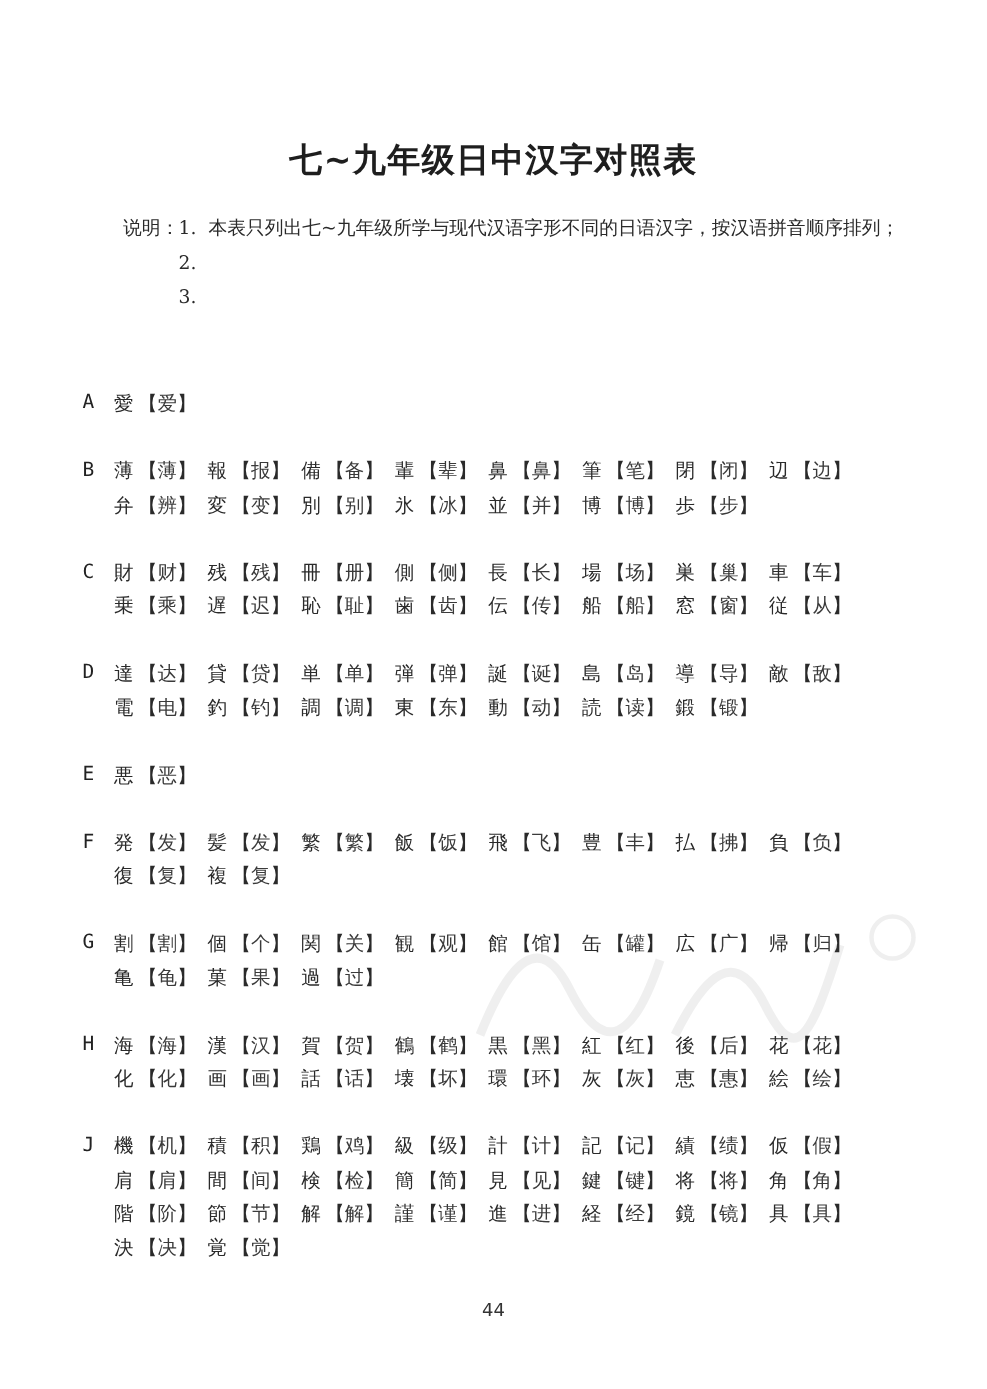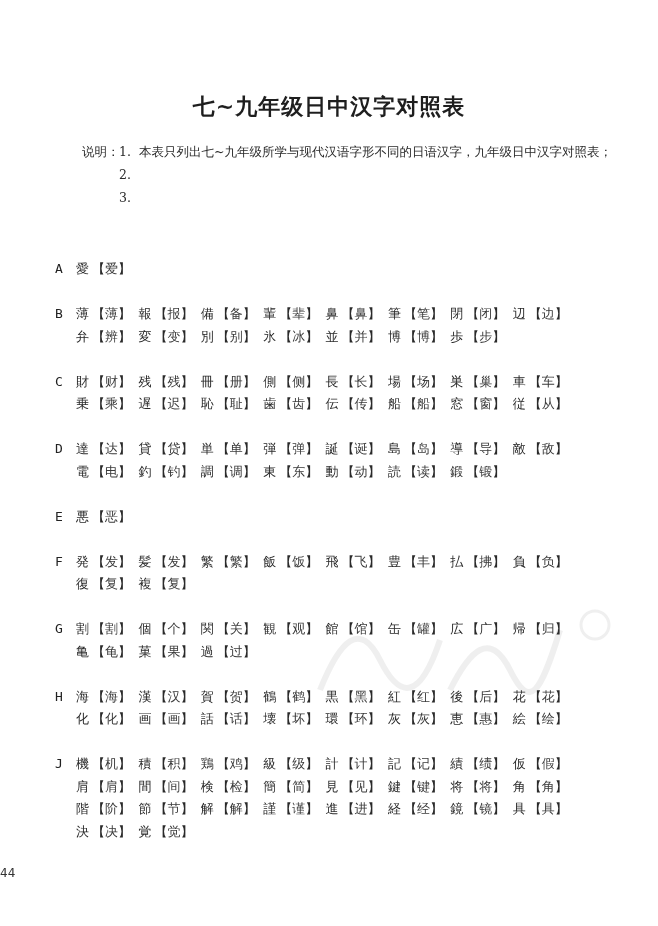--- a/index.html
+++ b/index.html
@@ -16,36 +16,36 @@
   .groups { position: absolute; left: 55px; top: 258px; width: 560px; }
   .group { display: flex; }
   .letter { width: 21px; font-family: "DejaVu Sans Mono", "Liberation Mono", monospace;
             font-size: 13px; line-height: 22.5px; color: #222; }
   .rows { display: flex; flex-direction: column; }
   .row { display: flex; height: 22.5px; align-items: center; }
   .pair { width: 62.4px; font-size: 13px; white-space: nowrap; display: flex; }
   .jp { width: 16px; color: #2a2a2a; }
   .br { color: #2a2a2a; }
   .cn { color: #3a3a3a; }
-  .pagenum { position: absolute; left: 0; width: 658px; top: 866px; 
+  .pagenum { position: absolute; left: 0; width: 658px; top: 866px; text-align: center;
              font-family: "DejaVu Sans", "Liberation Sans", sans-serif; font-size: 12px; color: #333; }
   .watermark { position: absolute; left: 300px; top: 600px; width: 320px; height: 110px;
                pointer-events: none; opacity: 0.09; }
 </style>
 </head>
 <body>
 
 <div class="page">
   <div class="title">七~九年级日中汉字对照表</div>
 
   <div class="notes">
     <div class="note-row">
       <span class="note-lead">说明：</span>
       <span class="note-num">1.</span>
-      <span>本表只列出七~九年级所学与现代汉语字形不同的日语汉字，九年级日中汉字对照表；</span>
+      <span>本表只列出七~九年级所学与现代汉语字形不同的日语汉字，按汉语拼音顺序排列；</span>
     </div>
     <div class="note-row">
       <span class="note-lead"></span>
       <span class="note-num">2.</span>
     </div>
     <div class="note-row">
       <span class="note-lead"></span>
       <span class="note-num">3.</span>
     </div>
   </div>

